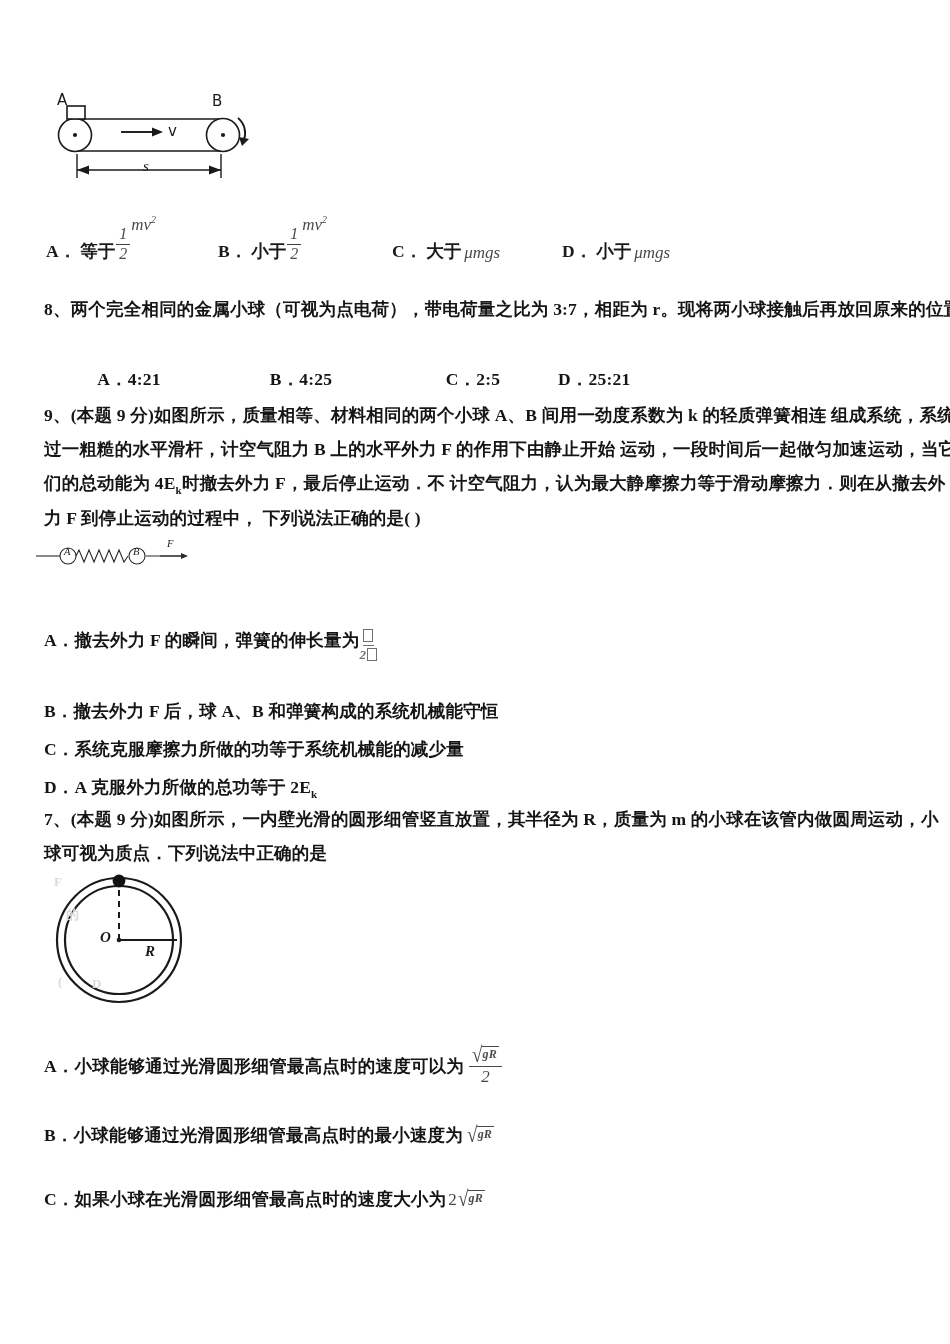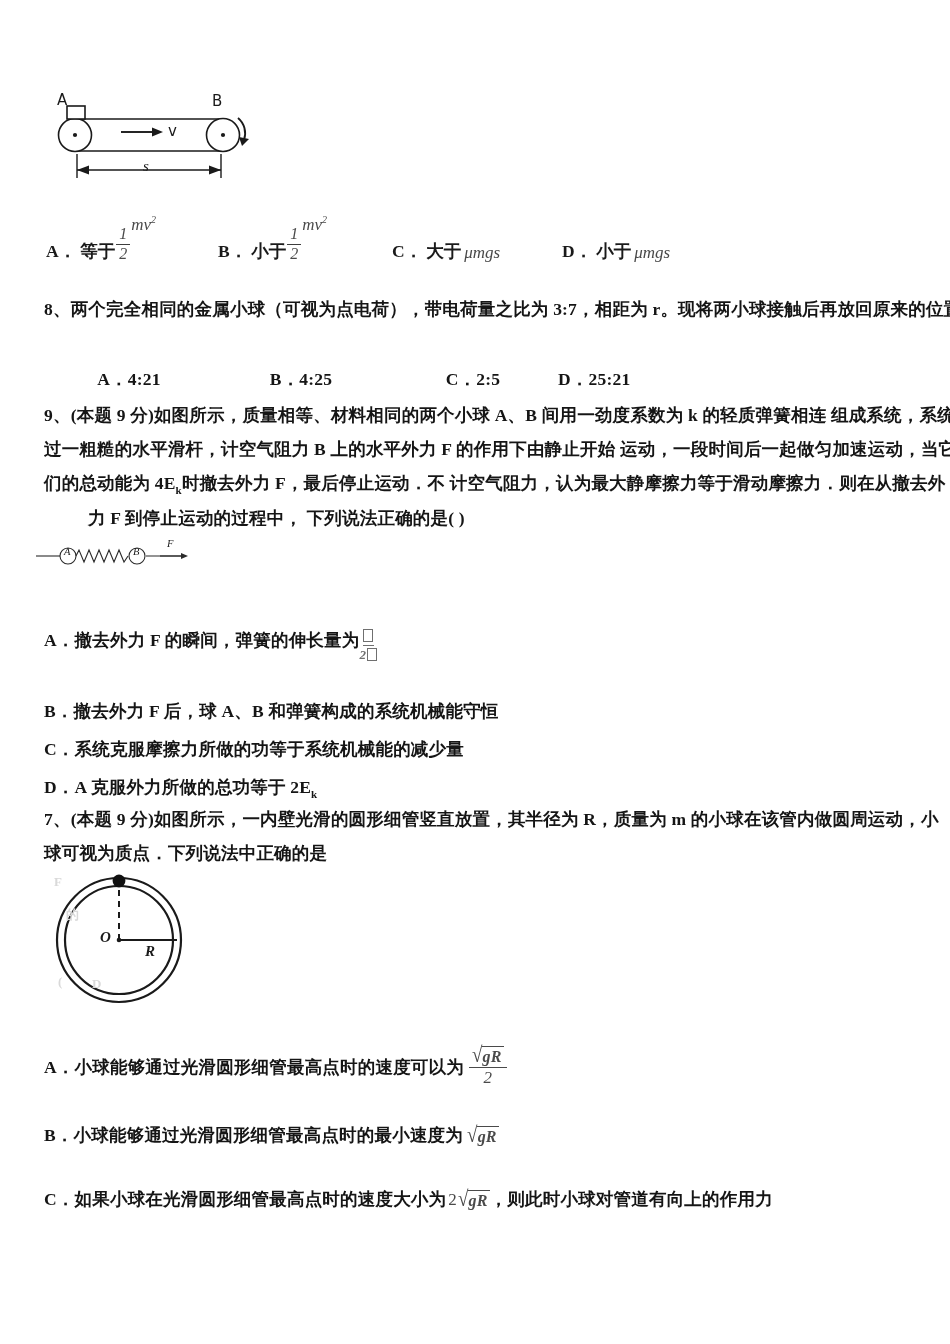--- a/index.html
+++ b/index.html
@@ -95,21 +95,21 @@
   .sqrt .radical {
     font-size: 19px;
     font-style: normal;
     line-height: 0.95;
     transform: scaleY(1.15);
     margin-right: -1px;
   }
   .sqrt .radicand {
     border-top: 1.1px solid #4a4a4a;
     padding: 1px 2px 0 1px;
-    font-size: 16px;
+    font-size: 12px;
     line-height: 1.15;
   }
 
   
   .tofu {
     display: inline-block;
     width: 8px;
     height: 11px;
     border: 1.3px solid #6f6f6f;
     vertical-align: middle;
@@ -239,21 +239,21 @@
       <div style="width:174px;"><span>B．</span><span>4:25</span></div>
       <div style="width:170px;"><span>C．</span><span>2:5</span></div>
       <div><span>D．</span><span>25:21</span></div>
     </div>
   </div>
 
   <div class="abs qtext" style="left:44px; top:398px; width:890px;">
     <div style="white-space:nowrap;"><span>9、</span><span>(本题 9 分)如图所示，质量相等、材料相同的两个小球 A、B 间用一劲度系数为 k 的轻质弹簧相连 组成系统，系统穿</span></div>
     <div style="white-space:nowrap;">过一粗糙的水平滑杆，计空气阻力 B 上的水平外力 F 的作用下由静止开始 运动，一段时间后一起做匀加速运动，当它</div>
     <div style="white-space:nowrap;"><span>们的总动能为 4E</span><span class="sub">k</span><span>时撤去外力 F，最后停止运动．不 计空气阻力，认为最大静摩擦力等于滑动摩擦力．则在从撤去外</span></div>
-    <div style="white-space:nowrap;margin-left:44px;">力 F 到停止运动的过程中， 下列说法正确的是(        )</div>
+    <div style="white-space:nowrap;">力 F 到停止运动的过程中， 下列说法正确的是(        )</div>
   </div>
 
   <div class="abs" id="fig-spring">
     <svg width="160" height="30" viewBox="0 0 160 30">
 
       <line x1="0" y1="16" x2="24" y2="16" stroke="#2b2b2b" stroke-width="1.1"></line>
       <line x1="110" y1="16" x2="148" y2="16" stroke="#2b2b2b" stroke-width="1.1"></line>
 
       <circle cx="32" cy="16" r="8" fill="#ffffff" stroke="#2b2b2b" stroke-width="1.1"></circle>
 
@@ -343,16 +343,15 @@
   </div>
 
   <div class="abs qtext" style="left:44px; top:1182px; display:flex; align-items:baseline;">
     <span>C．</span>
       <span>如果小球在光滑圆形细管最高点时的速度大小为</span>
     <span class="math" style="margin-left:2px; font-style:normal;">2</span>
     <span class="sqrt" style="margin-left:1px;">
         <span class="radical">√</span>
         <span class="radicand">gR</span>
       </span>
-    <span>，则此时小球对管道有向上的作用力</span>
   </div>
 
 </div>
 
 </body></html>

